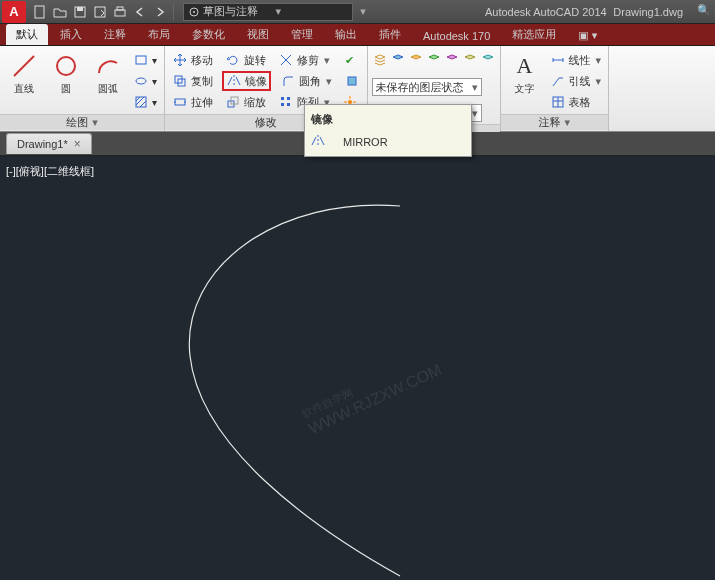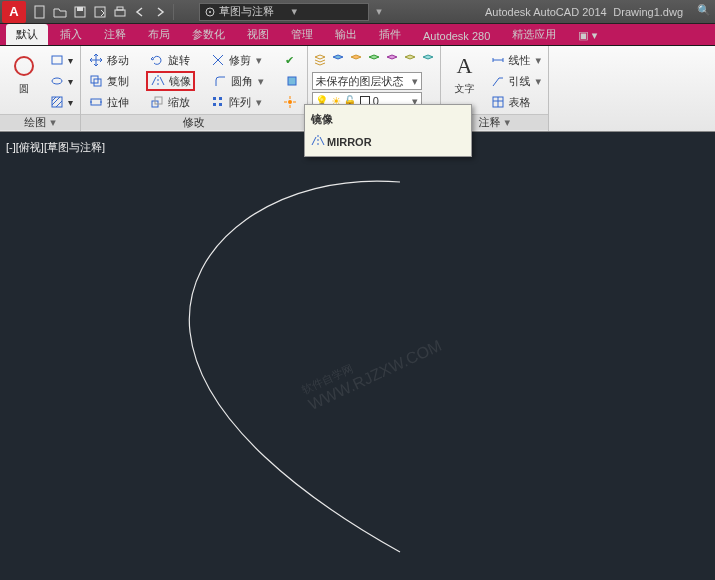--- a/index.html
+++ b/index.html
@@ -2,56 +2,56 @@
 <html><head>
 <meta charset="utf-8">
 <style>
 *{margin:0;padding:0;box-sizing:border-box;font-family:"Microsoft YaHei",Arial,sans-serif;font-size:11px;user-select:none}
 body{width:715px;height:580px;background:#000;overflow:hidden;position:relative}
 .app{width:100%;height:100%;background:#444;display:flex;flex-direction:column}
 .qat{height:24px;background:linear-gradient(#5a5a5a,#4a4a4a);display:flex;align-items:center;padding:0 2px;border-bottom:1px solid #222}
 .qat .logo{width:24px;height:22px;background:#d8222a;color:#fff;display:flex;align-items:center;justify-content:center;font-weight:bold;font-size:13px;border-radius:2px;margin-right:4px}
 .qat-btn{width:18px;height:18px;display:flex;align-items:center;justify-content:center;color:#ddd;margin:0 1px;cursor:pointer}
 .qat-sep{width:1px;height:16px;background:#666;margin:0 3px}
-.qat .workspace{width:170px;height:18px;background:#2a2a2a;border:1px solid #666;color:#ccc;display:flex;align-items:center;padding:0 4px;margin-left:22px}
+.qat .workspace{width:170px;height:18px;background:#2a2a2a;border:1px solid #666;color:#ccc;display:flex;align-items:center;padding:0 4px;margin-left:6px}
 .qat .workspace span{flex:1}
 .qat .workspace .dd{color:#aaa}
 .title-right{margin-left:auto;color:#ccc;padding-right:10px;font-size:12px}
 .search-btn{width:16px;height:16px;color:#ccc;margin-left:4px}
 .menubar{height:22px;background:linear-gradient(#4e4e4e,#3e3e3e);display:flex;align-items:center;padding:0 6px;gap:4px;border-bottom:1px solid #222}
 .menubar span{color:#ddd;padding:2px 6px;cursor:pointer}
-.tabs{height:22px;background:#be185d;display:flex;align-items:flex-end;padding:0 6px;border-bottom:1px solid #1a1a1a}
+.tabs{height:22px;background:#7f1d1d;display:flex;align-items:flex-end;padding:0 6px;border-bottom:1px solid #1a1a1a}
 .tab{padding:3px 10px;color:#ccc;cursor:pointer;border-top-left-radius:3px;border-top-right-radius:3px;margin-right:2px}
 .tab.active{background:#f2f2f2;color:#222}
 .ribbon{height:86px;background:linear-gradient(#fafafa,#e6e6e6);display:flex;border-bottom:1px solid #888}
 .panel{border-right:1px solid #bfbfbf;display:flex;flex-direction:column;padding:2px 4px 0 4px}
 .panel-title{height:16px;background:#d9d9d9;color:#333;font-size:10px;display:flex;align-items:center;justify-content:center;margin:2px -4px 16px -4px;border-top:1px solid #c4c4c4}
 .panel-title .dd{margin-left:4px;color:#666}
 .panel-body{flex:1;display:flex;align-items:flex-start;gap:2px;padding-top:2px}
 .big-btn{width:40px;display:flex;flex-direction:column;align-items:center;gap:2px;cursor:pointer;padding:2px}
 .big-btn .ico{width:28px;height:28px;display:flex;align-items:center;justify-content:center}
 .big-btn .lbl{font-size:10px;color:#333;text-align:center}
-.cmd-row{display:flex;align-items:center;gap:14px;height:20px}
+.cmd-row{display:flex;align-items:center;gap:6px;height:20px}
 .cmd-stack{display:flex;flex-direction:column;gap:1px}
 .sm-btn{display:flex;align-items:center;gap:3px;padding:1px 3px;cursor:pointer;color:#333;font-size:10px;height:20px}
 .sm-btn .ico{width:16px;height:16px;display:flex;align-items:center;justify-content:center}
 .sm-btn.hl{border:2px solid #d8222a;padding:0 2px}
 .layer-combo{width:110px;height:18px;background:#fff;border:1px solid #999;display:flex;align-items:center;padding:0 3px;font-size:10px;color:#333}
 .layer-combo .dd{margin-left:auto;color:#666}
 .layer-icons{display:flex;gap:2px;align-items:center;height:20px}
 .li{width:16px;height:16px;display:flex;align-items:center;justify-content:center;color:#666;font-size:12px}
 .doc-tabs{height:24px;background:#4a4a4a;display:flex;align-items:center;padding:0 6px;border-bottom:1px solid #222}
 .doc-tab{background:linear-gradient(#e8e8e8,#d4d4d4);color:#333;padding:3px 10px;border-radius:3px 3px 0 0;display:flex;align-items:center;gap:6px;border:1px solid #999;border-bottom:none}
 .doc-tab .x{color:#666;cursor:pointer;font-size:12px}
 .canvas{flex:1;background:#212830;position:relative;overflow:hidden}
 .viewport-label{position:absolute;top:8px;left:6px;color:#eee;font-size:11px}
 .curve{position:absolute;top:0;left:0;width:100%;height:100%}
 .tooltip{position:absolute;left:304px;top:104px;width:168px;background:#f5f5e8;border:1px solid #999;box-shadow:2px 2px 5px rgba(0,0,0,.4);padding:6px;color:#333;font-size:11px;line-height:1.5;z-index:10}
 .tooltip .tt-title{font-weight:bold;margin-bottom:2px}
-.tooltip .tt-cmd{display:flex;align-items:flex-end;gap:0;margin-top:6px;font-weight:bold}
+.tooltip .tt-cmd{display:flex;align-items:flex-end;gap:16px;margin-top:6px;font-weight:normal}
 .tooltip .tt-cmd .ico{width:16px;height:16px}
 .watermark{position:absolute;left:300px;top:220px;color:rgba(200,200,200,.12);font-size:26px;transform:rotate(-25deg);line-height:1.3;pointer-events:none;font-family:Arial}
 svg{display:block}
 </style>
 </head>
 <body>
 
 <div class="app">
   <div class="qat">
     <div class="logo">A</div>
@@ -113,35 +113,51 @@
   <div class="tabs">
     <div class="tab active">默认</div>
     <div class="tab">插入</div>
     <div class="tab">注释</div>
     <div class="tab">布局</div>
     <div class="tab">参数化</div>
     <div class="tab">视图</div>
     <div class="tab">管理</div>
     <div class="tab">输出</div>
     <div class="tab">插件</div>
-    <div class="tab">Autodesk 280</div>
+    <div class="tab">Autodesk 170</div>
     <div class="tab">精选应用</div>
     <div class="tab">▣ ▾</div>
   </div>
 
   <div class="ribbon">
     <div class="panel">
       <div class="panel-body">
         <div class="big-btn">
             <div class="ico">
               <svg width="26" height="26">
+                <line x1="3" y1="23" x2="23" y2="3" stroke="#c33" stroke-width="2"></line>
+              </svg>
+            </div>
+            <div class="lbl">直线</div>
+          </div>
+        <div class="big-btn">
+            <div class="ico">
+              <svg width="26" height="26">
                 <circle cx="13" cy="13" r="9" fill="none" stroke="#c33" stroke-width="2"></circle>
               </svg>
             </div>
             <div class="lbl">圆</div>
+          </div>
+        <div class="big-btn">
+            <div class="ico">
+              <svg width="26" height="26">
+                <path d="M4 20 A12 12 0 0 1 22 10" fill="none" stroke="#c33" stroke-width="2"></path>
+              </svg>
+            </div>
+            <div class="lbl">圆弧</div>
           </div>
         <div class="cmd-stack">
           <div class="sm-btn"><div class="ico">
                 <svg width="14" height="14">
                   <rect x="2" y="3" width="10" height="8" fill="none" stroke="#36c"></rect>
                 </svg>
               </div>▾</div>
           <div class="sm-btn"><div class="ico">
                 <svg width="14" height="14">
                   <ellipse cx="7" cy="7" rx="5" ry="3" fill="none" stroke="#36c"></ellipse>
@@ -273,21 +289,21 @@
           </div>
         </div>
       </div>
       <div class="panel-title">
           <span>修改</span>
         </div>
     </div>
 
     <div class="panel">
       <div class="panel-body">
-        <div class="cmd-stack" style="gap:2px">
+        <div class="cmd-stack" style="gap:8px">
           <div class="layer-icons">
             <div class="li">
                 <svg width="14" height="14">
                   <path d="M2 4l5-2 5 2-5 2z M2 7l5 2 5-2 M2 10l5 2 5-2" fill="none" stroke="#c93"></path>
                 </svg>
               </div>
             <div class="li">
                 <svg width="14" height="14">
                   <path d="M2 4l5-2 5 2-5 2z" fill="#7bd" stroke="#36c"></path>
                 </svg>
@@ -374,23 +390,29 @@
             </div>
         </div>
       </div>
       <div class="panel-title">
           <span>注释</span>
           <span class="dd">▾</span>
         </div>
     </div>
   </div>
 
+  <div class="doc-tabs">
+    <div class="doc-tab">
+        <span>Drawing1*</span>
+        <span class="x">×</span>
+      </div>
+  </div>
 
   <div class="canvas">
-    <div class="viewport-label">[-][俯视][草图与注释]</div>
+    <div class="viewport-label">[-][俯视][二维线框]</div>
     <svg class="curve">
       <path d="M 400 50 C 280 40, 180 110, 190 200 C 200 290, 310 370, 400 420" fill="none" stroke="#e8e8e8" stroke-width="1.2"></path>
     </svg>
     <div class="watermark">
       <div>软件自学网</div>
       <div style="font-size:16px">WWW.RJZXW.COM</div>
     </div>
   </div>
 
   <div class="tooltip">

